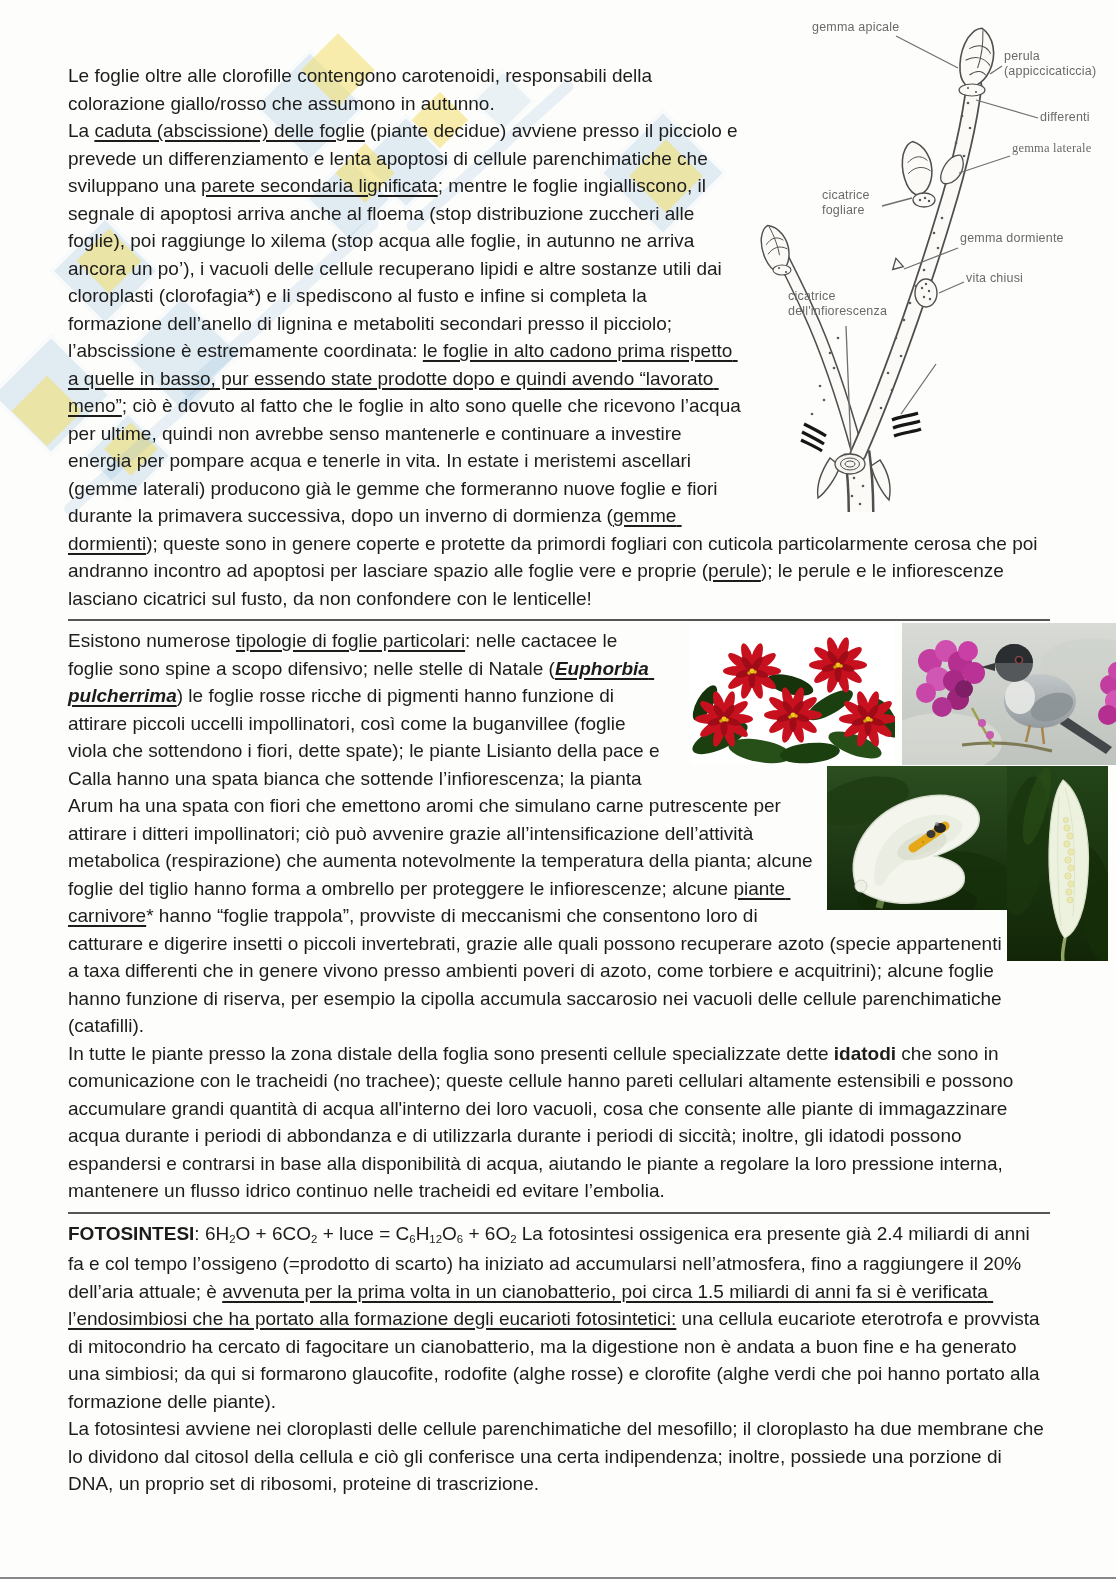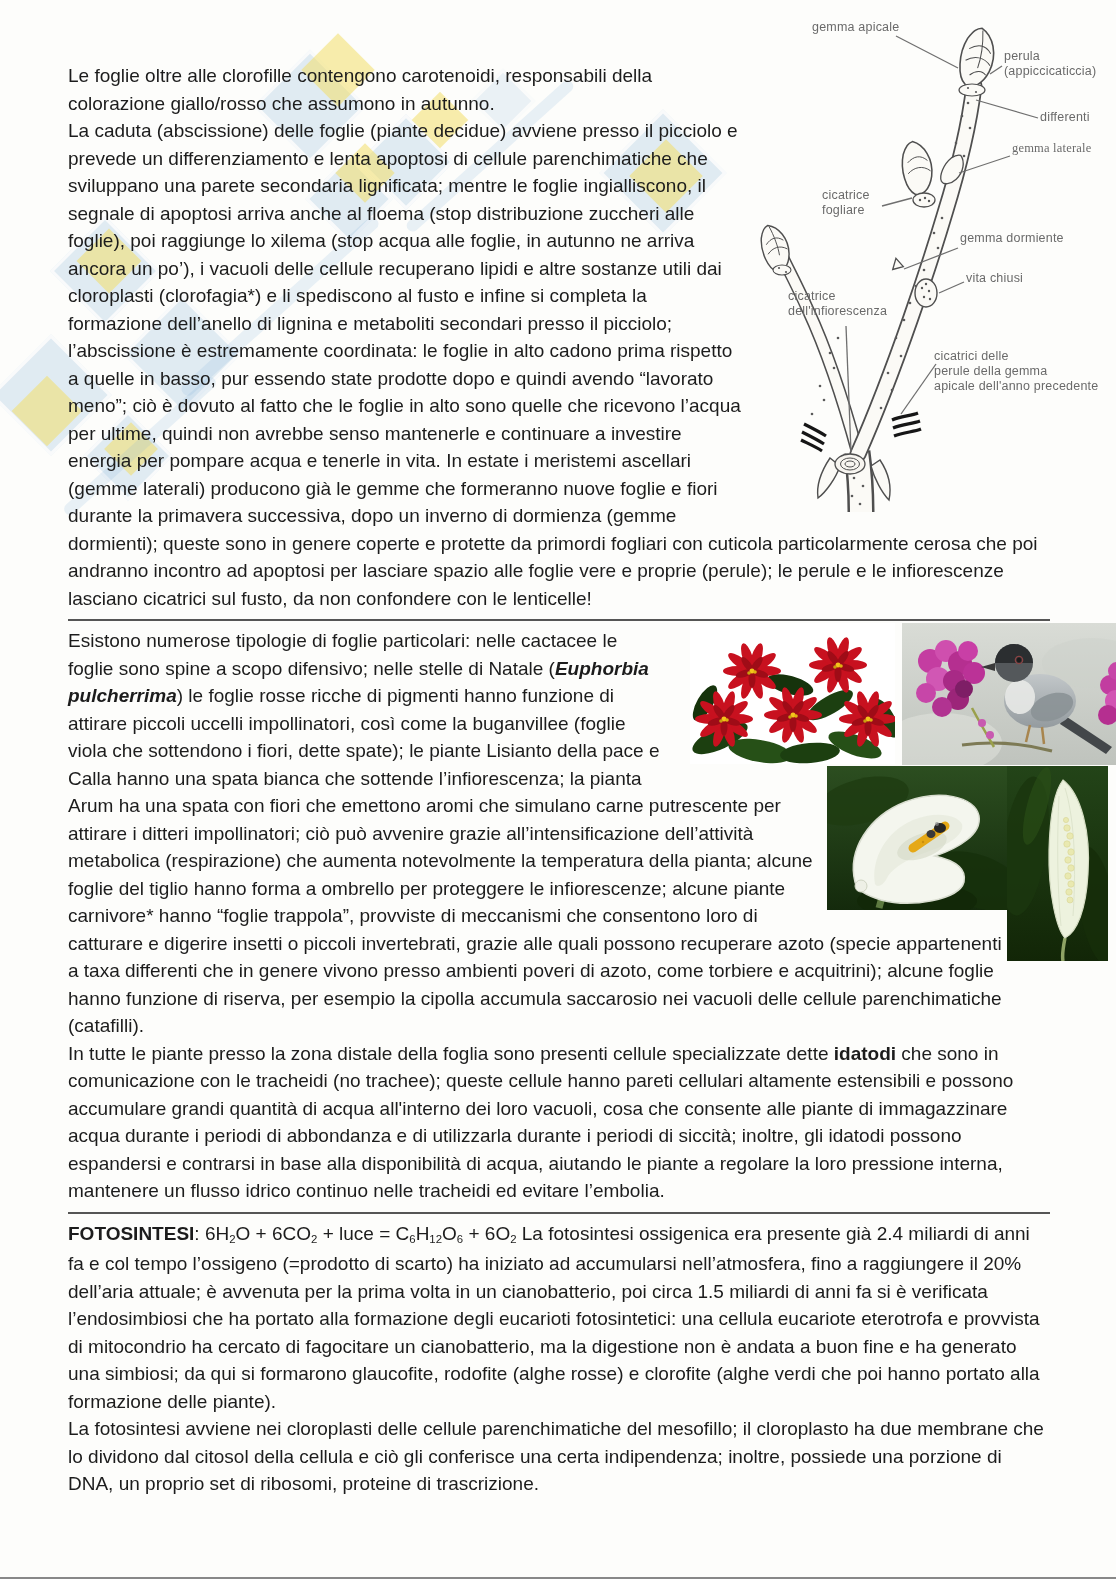--- a/index.html
+++ b/index.html
@@ -19,21 +19,21 @@
   .wm-blue{background:#a9c9e2;opacity:.34;border:3px solid rgba(255,255,255,.85);}
   .wm-yellow{background:#f2df69;opacity:.55;}
   .wm-bar{position:absolute;background:#7fb0d8;opacity:.16;transform:rotate(-42deg);border-radius:6px;}
 
   
   .content{position:absolute;left:68px;top:62px;width:982px;z-index:1;}
   .para{font-size:19px;line-height:27.5px;text-align:left;}
   .rich{white-space:pre-wrap;}
   .sg-b{font-weight:700;}
   .sg-i{font-style:italic;}
-  .sg-u{text-decoration-thickness:1.8px;text-underline-offset:3px;}
+  .sg-u{text-decoration:underline;text-decoration-thickness:1.8px;text-underline-offset:3px;}
   .sg-d{font-size:.6em;position:relative;top:.28em;}
 
   .rule{height:0;border-top:2.5px solid #555;margin:7px 0 6px 0;}
 
   
   .fs{float:right;clear:right;position:relative;}
   .fs-d{width:305px;height:442px;}
   .fs-a{width:390px;height:141px;}
   .fs-b{width:223px;height:145px;}
   .fs-c{width:45px;height:52px;}
@@ -198,23 +198,20 @@
           <div class="dlabel" style="left:258px;top:28px;margin-top:13px;">perula
 (appiccicaticcia)</div>
           <div class="dlabel" style="left:294px;top:102px;">differenti</div>
           <div class="dlabel" style="left:266px;top:133px;font-family:Liberation Serif, serif;">gemma laterale</div>
           <div class="dlabel" style="left:76px;top:180px;">cicatrice
 fogliare</div>
           <div class="dlabel" style="left:214px;top:223px;">gemma dormiente</div>
           <div class="dlabel" style="left:220px;top:263px;">vita chiusi</div>
           <div class="dlabel" style="left:42px;top:281px;">cicatrice
 dell'infiorescenza</div>
-          <div class="dlabel" style="left:188px;top:341px;">cicatrici delle
-perule della gemma
-apicale dell'anno precedente</div>
         </div>
       </div>
       <span class="rich"><span>Le foglie oltre alle clorofille contengono carotenoidi, responsabili della colorazione giallo/rosso che assumono in autunno.
 La </span><span class="sg-u">caduta (abscissione) delle foglie</span><span> (piante decidue) avviene presso il picciolo e prevede un differenziamento e lenta apoptosi di cellule parenchimatiche che sviluppano una </span><span class="sg-u">parete secondaria lignificata</span><span>; mentre le foglie ingialliscono, il segnale di apoptosi arriva anche al floema (stop distribuzione zuccheri alle foglie), poi raggiunge lo xilema (stop acqua alle foglie, in autunno ne arriva ancora un po’), i vacuoli delle cellule recuperano lipidi e altre sostanze utili dai cloroplasti (clorofagia*) e li spediscono al fusto e infine si completa la formazione dell’anello di lignina e metaboliti secondari presso il picciolo; l’abscissione è estremamente coordinata: </span><span class="sg-u">le foglie in alto cadono prima rispetto a quelle in basso, pur essendo state prodotte dopo e quindi avendo “lavorato meno”</span><span>; ciò è dovuto al fatto che le foglie in alto sono quelle che ricevono l’acqua per ultime, quindi non avrebbe senso mantenerle e continuare a investire energia per pompare acqua e tenerle in vita. In estate i meristemi ascellari (gemme laterali) producono già le gemme che formeranno nuove foglie e fiori durante la primavera successiva, dopo un inverno di dormienza (</span><span class="sg-u">gemme dormienti</span><span>); queste sono in genere coperte e protette da primordi fogliari con cuticola particolarmente cerosa che poi andranno incontro ad apoptosi per lasciare spazio alle foglie vere e proprie (</span><span class="sg-u">perule</span><span>); le perule e le infiorescenze lasciano cicatrici sul fusto, da non confondere con le lenticelle!</span></span>
     </div>
 
     <div class="rule"></div>
 
     <div class="para">
       <div class="fs fs-a">

